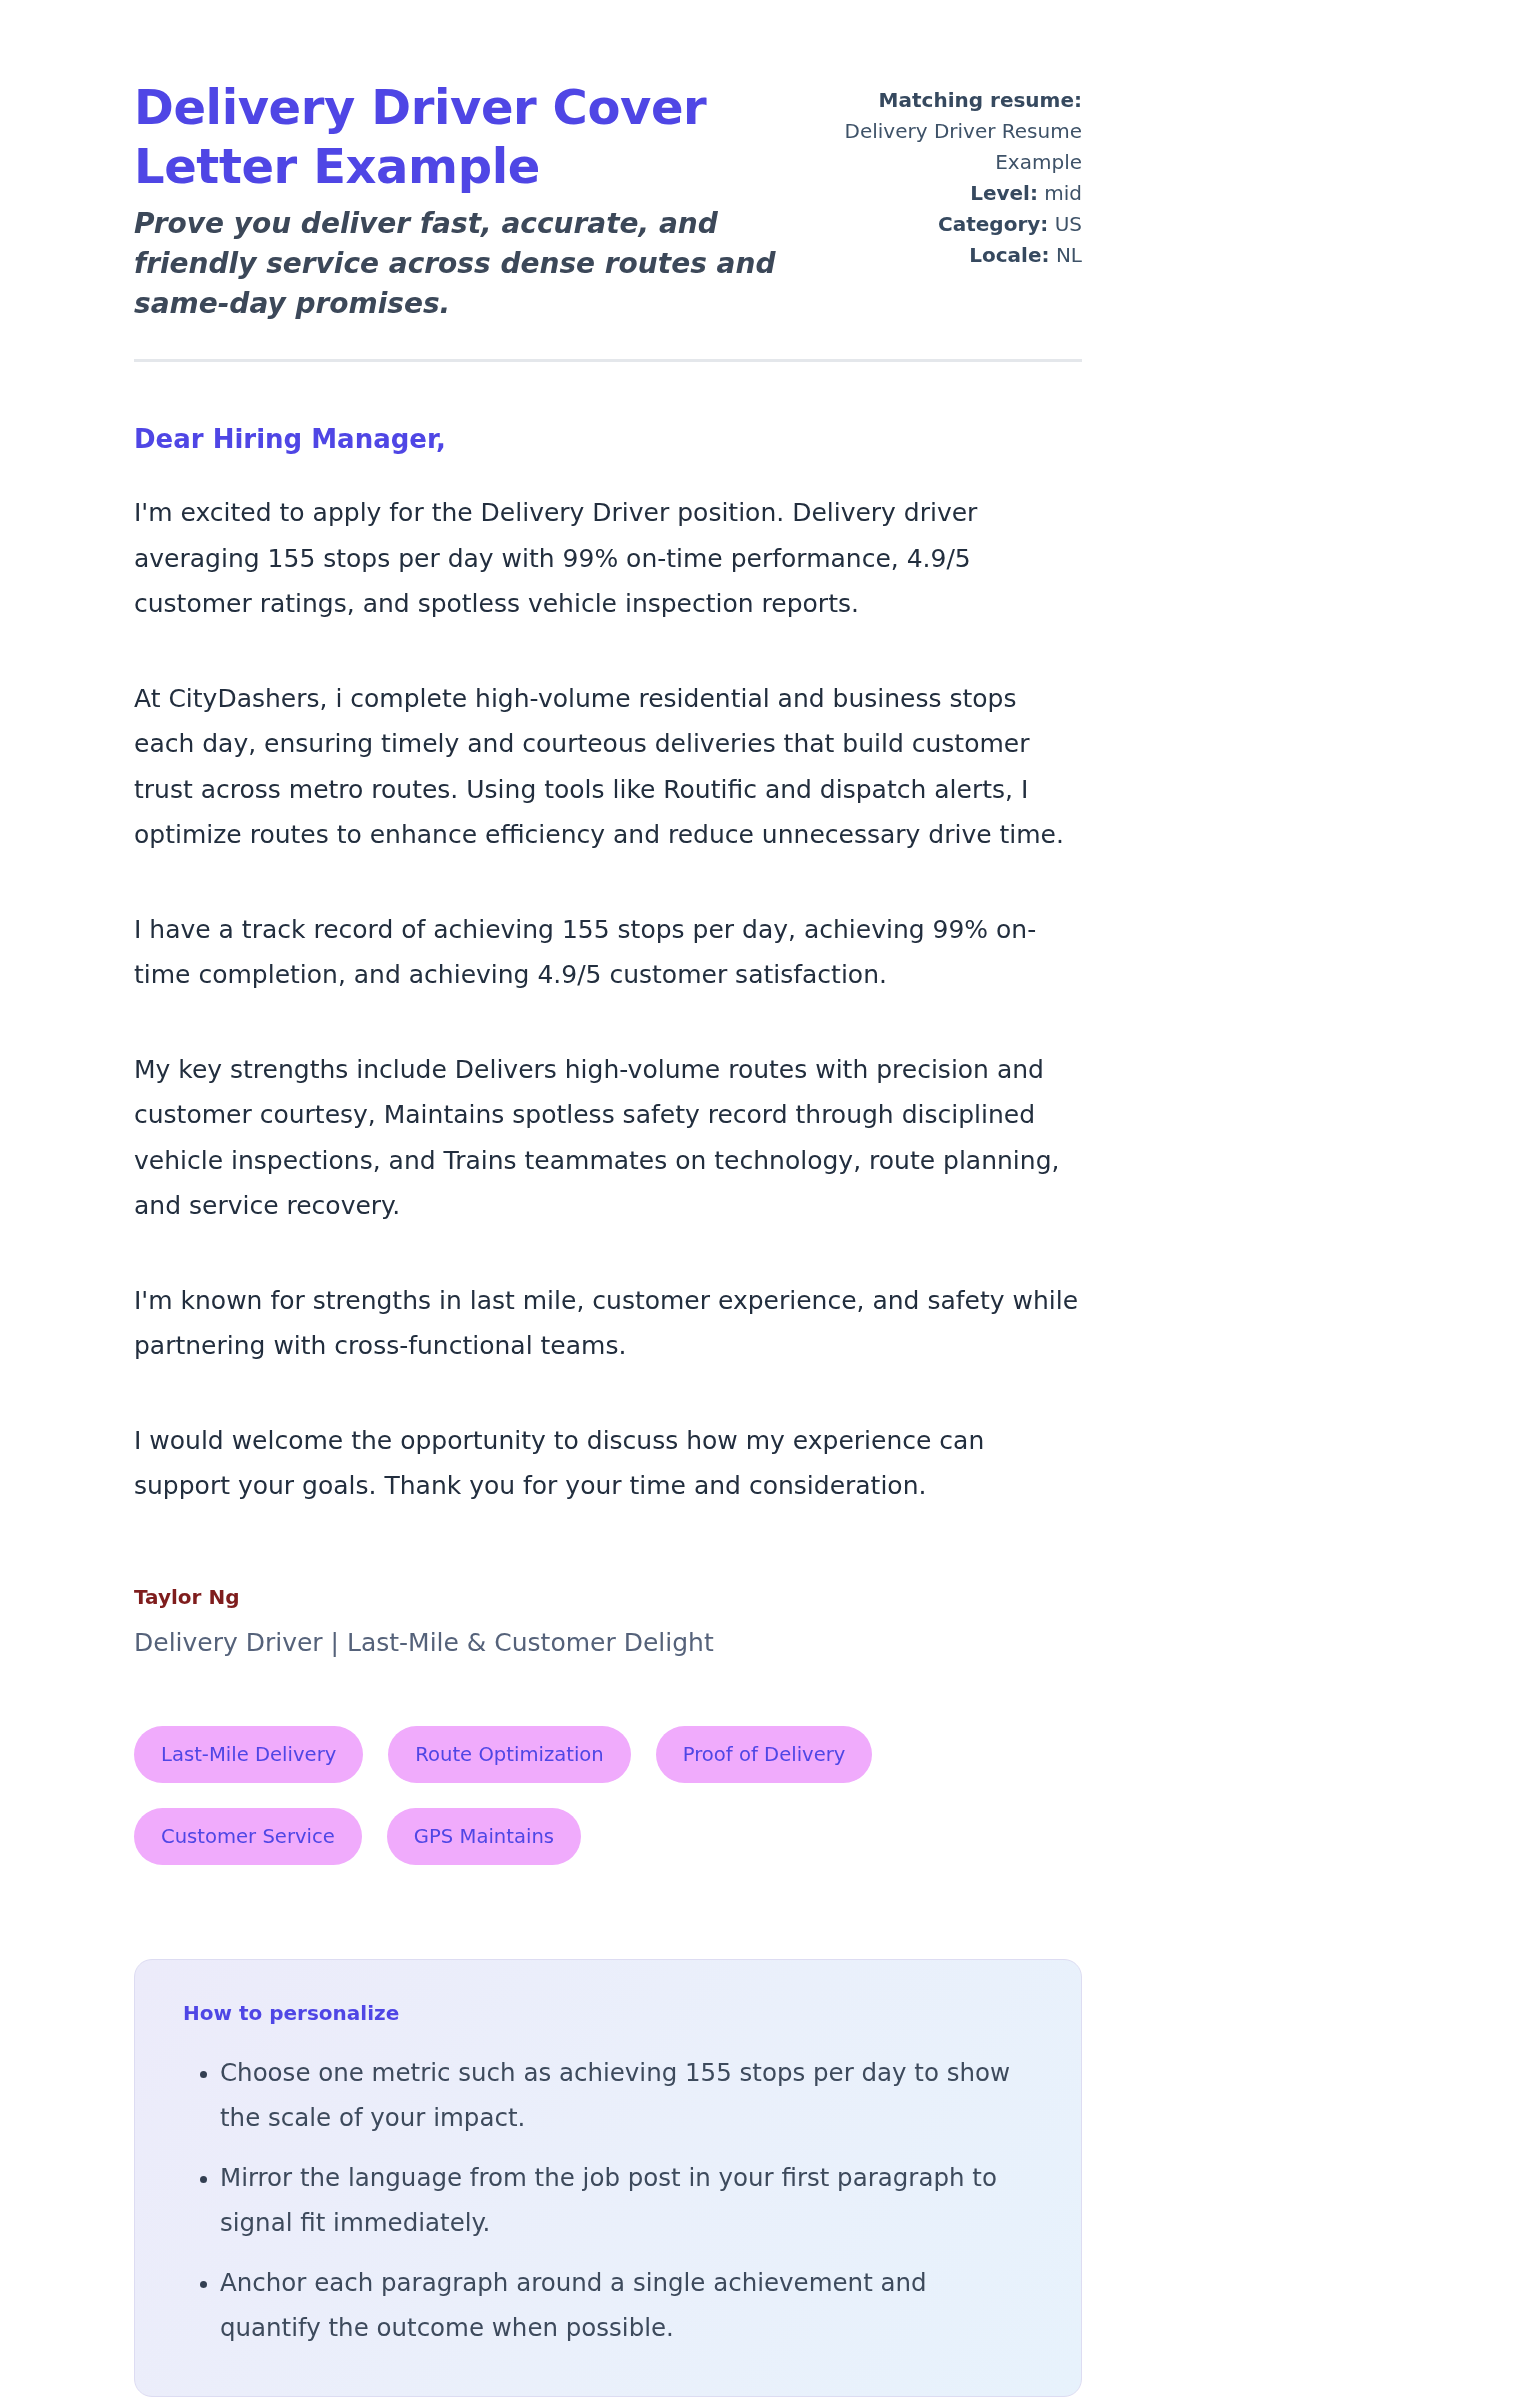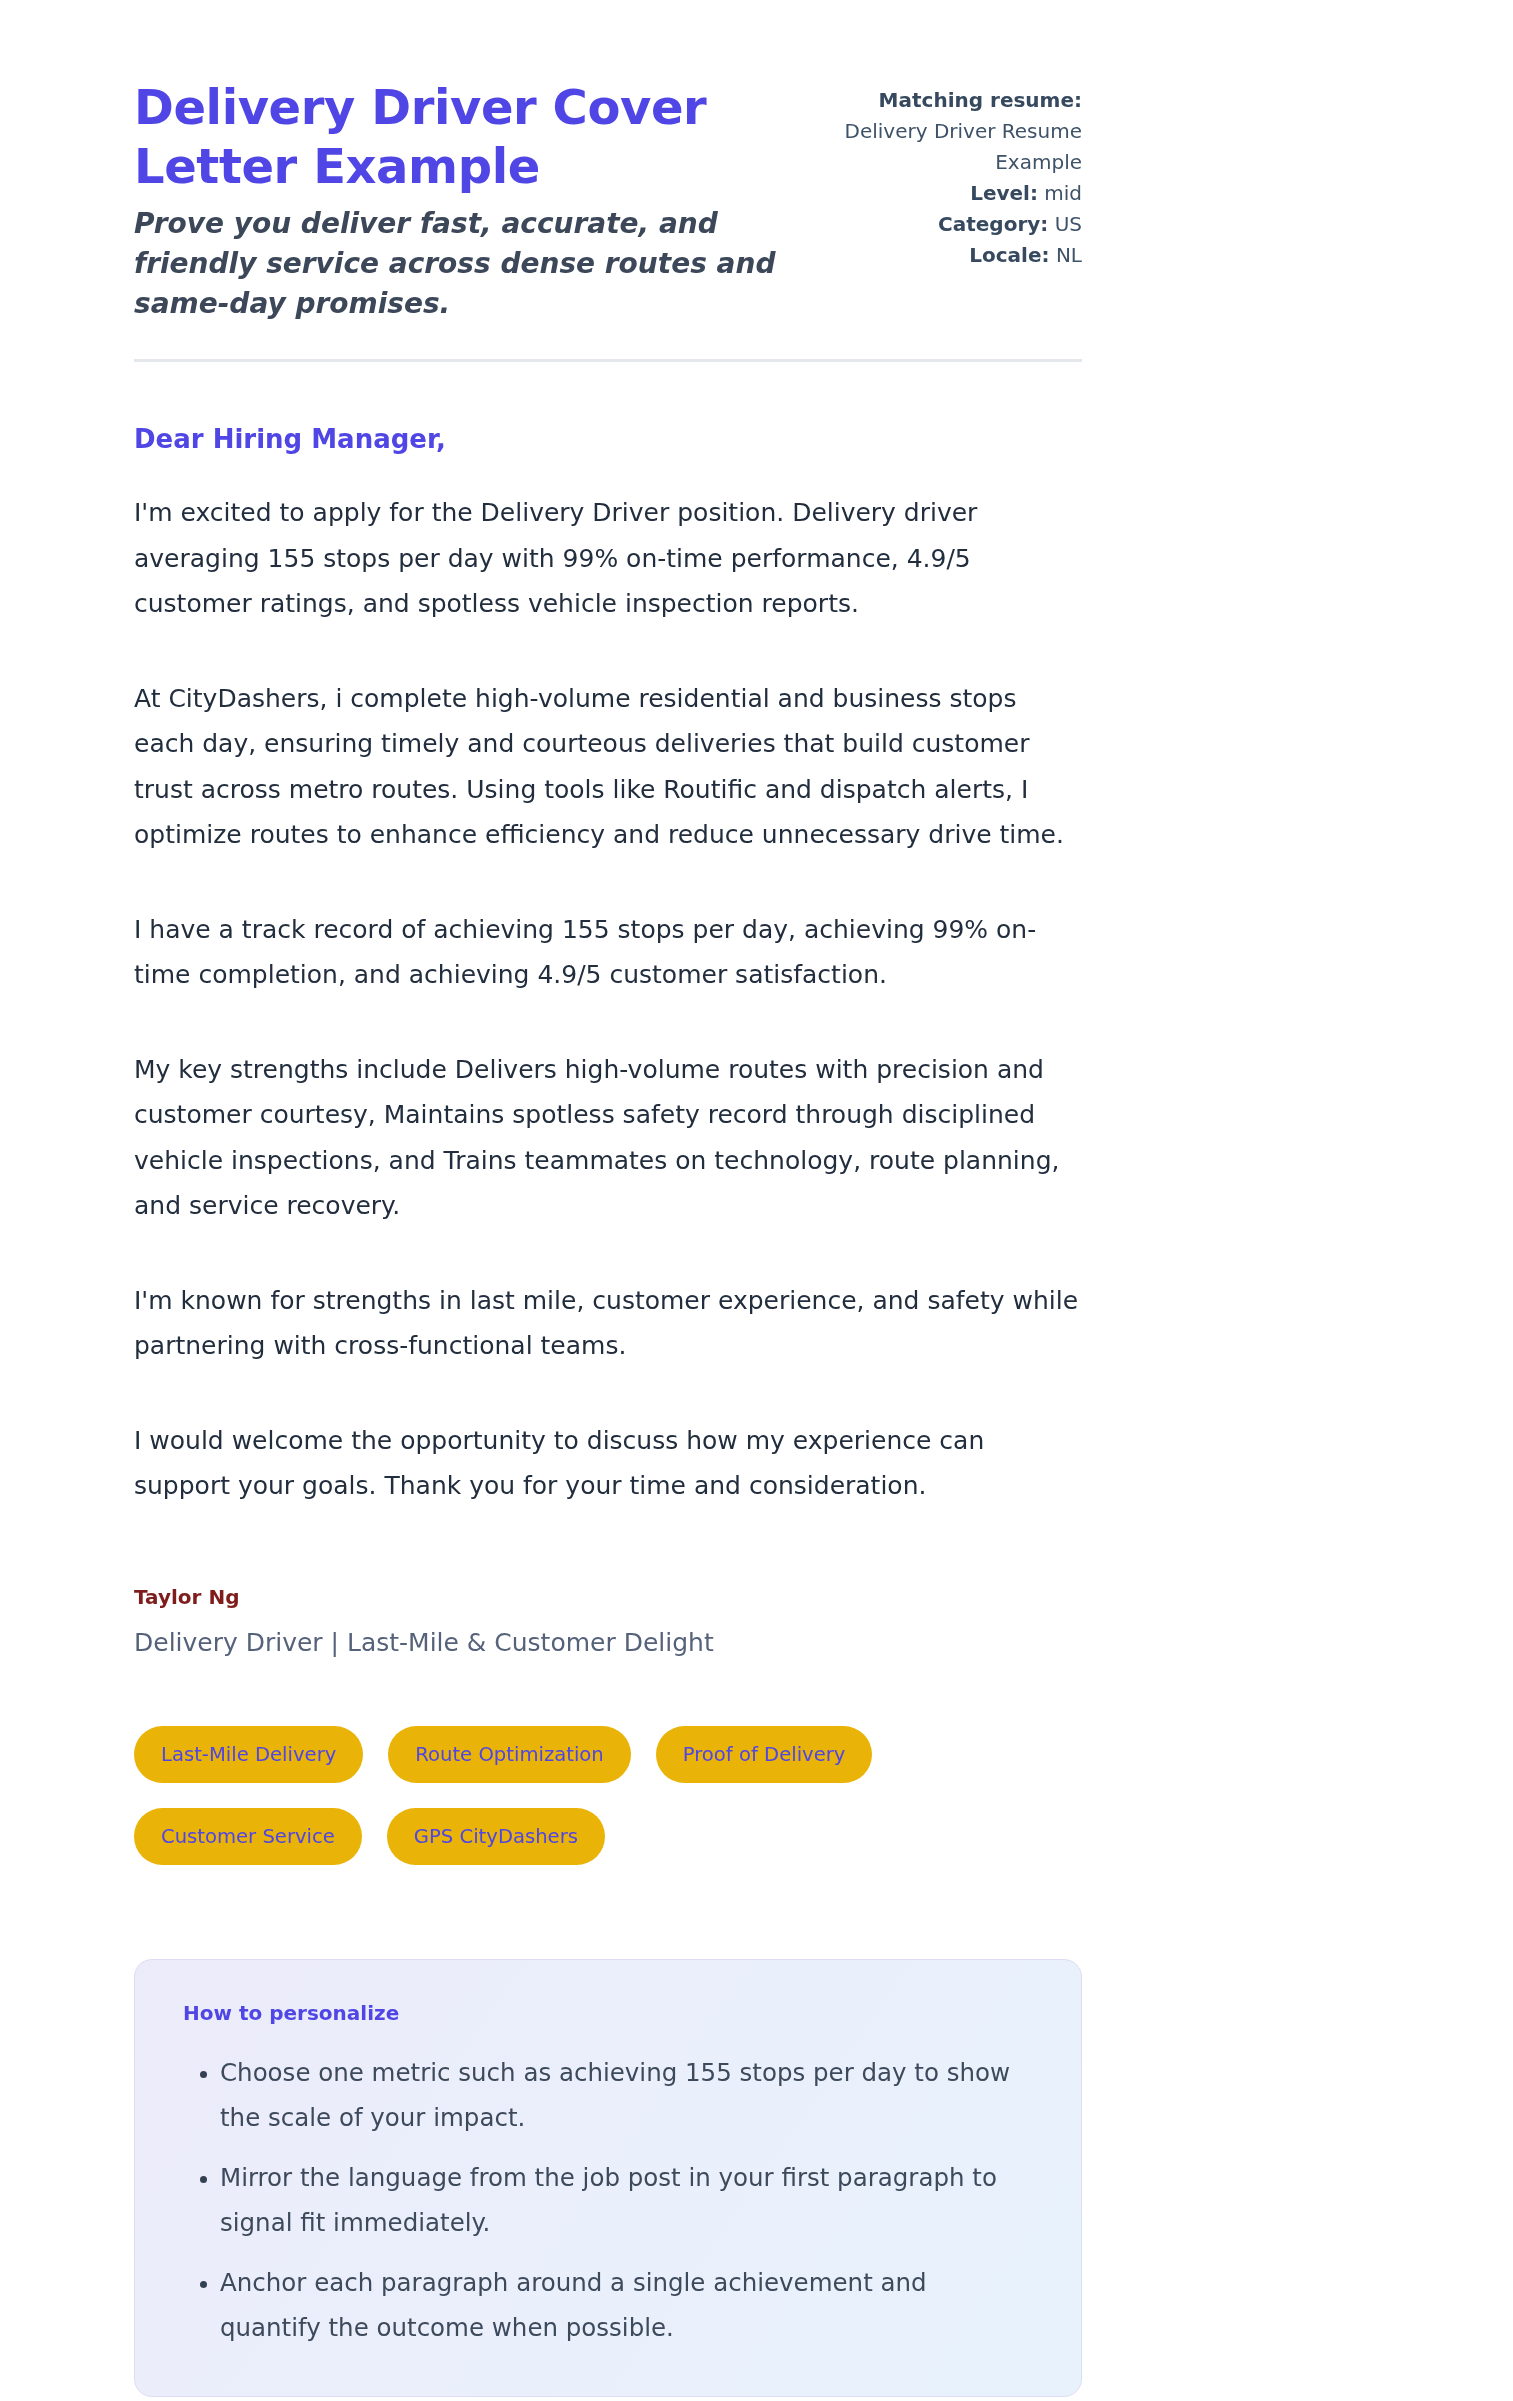--- a/index.html
+++ b/index.html
@@ -82,21 +82,21 @@
   }
   
   .tags {
     margin-top: 69px;
     display: flex;
     flex-wrap: wrap;
     gap: 25px;
   }
   .tag {
     display: inline-block;
-    background: #eab308;
+    background: #f0abfc;
     color: #4f46e5;
     font-size: 19.6px;
     line-height: 1;
     padding: 18.7px 27px;
     border-radius: 889px;
     white-space: nowrap;
   }
   
   .card {
     margin-top: 94px;
@@ -156,21 +156,21 @@
 
     <div class="sig-name">Taylor Ng</div>
     <div class="sig-title">Delivery Driver | Last-Mile &amp; Customer Delight</div>
   </div>
 
   <div class="tags">
     <span class="tag">Last-Mile Delivery</span>
     <span class="tag">Route Optimization</span>
     <span class="tag">Proof of Delivery</span>
     <span class="tag">Customer Service</span>
-    <span class="tag">GPS CityDashers</span>
+    <span class="tag">GPS Maintains</span>
   </div>
 
   <div class="card">
     <div class="card-heading">How to personalize</div>
     <ul class="card-tips">
       <li>Choose one metric such as achieving 155 stops per day to show the scale of your impact.</li>
       <li>Mirror the language from the job post in your first paragraph to signal fit immediately.</li>
       <li>Anchor each paragraph around a single achievement and quantify the outcome when possible.</li>
     </ul>
   </div>

